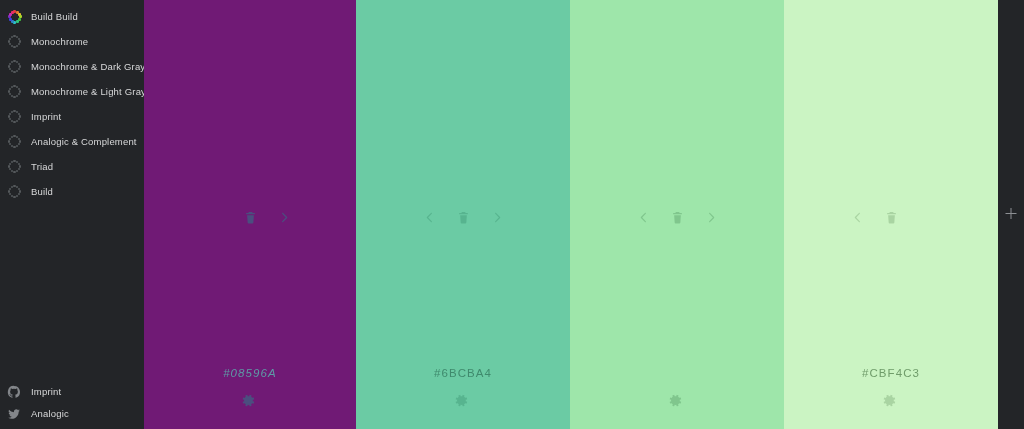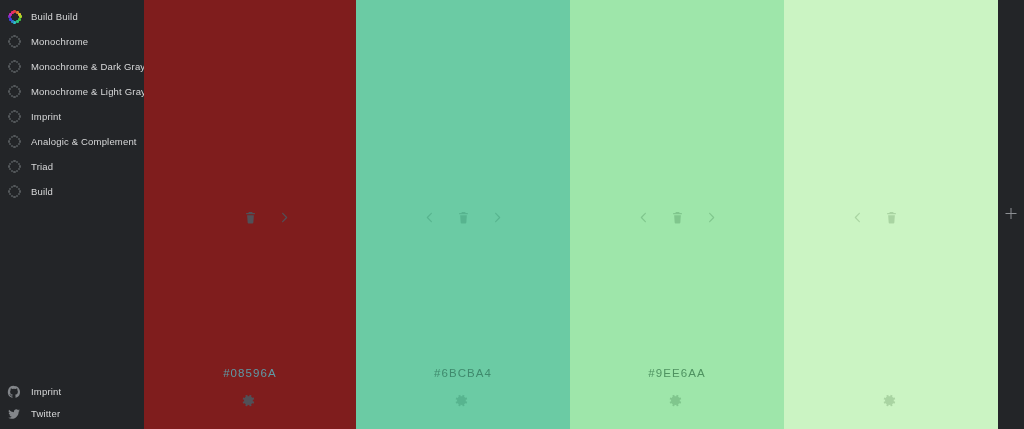--- a/index.html
+++ b/index.html
@@ -141,27 +141,27 @@
         <div class="nav-item nav-item-bottom">
           <span class="nav-ico"><svg viewBox="0 0 24 24" width="14" height="14" style="fill: rgb(131, 134, 138);">
               <path d="M12 1.5A10.5 10.5 0 0 0 8.68 22c.52.1.71-.23.71-.5v-1.9c-2.9.63-3.52-1.4-3.52-1.4-.48-1.2-1.16-1.53-1.16-1.53-.95-.65.07-.63.07-.63 1.05.07 1.6 1.08 1.6 1.08.93 1.6 2.45 1.14 3.05.87.1-.68.37-1.14.66-1.4-2.31-.26-4.74-1.16-4.74-5.15 0-1.14.4-2.07 1.07-2.8-.11-.26-.47-1.32.1-2.75 0 0 .87-.28 2.86 1.07a9.9 9.9 0 0 1 5.21 0c1.99-1.35 2.86-1.07 2.86-1.07.57 1.43.21 2.49.1 2.75.67.73 1.07 1.66 1.07 2.8 0 4-2.43 4.88-4.75 5.14.38.33.71.96.71 1.94v2.88c0 .28.19.61.72.5A10.5 10.5 0 0 0 12 1.5z"></path>
             </svg></span>
           <span class="nav-label">Imprint</span>
         </div>
         <div class="nav-item nav-item-bottom">
           <span class="nav-ico"><svg viewBox="0 0 24 24" width="14" height="14" style="fill: rgb(131, 134, 138);">
               <path d="M22 5.9c-.73.33-1.52.55-2.35.65a4.1 4.1 0 0 0 1.8-2.26c-.79.47-1.67.81-2.6 1a4.09 4.09 0 0 0-7.07 2.8c0 .32.04.63.1.93A11.6 11.6 0 0 1 3.4 4.73a4.09 4.09 0 0 0 1.27 5.46 4.05 4.05 0 0 1-1.85-.51v.05a4.1 4.1 0 0 0 3.28 4.01c-.33.1-.69.14-1.05.14-.26 0-.51-.02-.76-.07a4.1 4.1 0 0 0 3.82 2.84A8.22 8.22 0 0 1 2 18.4a11.58 11.58 0 0 0 6.29 1.84c7.55 0 11.67-6.25 11.67-11.67l-.01-.53A8.28 8.28 0 0 0 22 5.9z"></path>
             </svg></span>
-          <span class="nav-label">Twitter</span>
+          <span class="nav-label">Analogic</span>
         </div>
       </div>
   </nav>
 
   <div id="columns">
-      <div class="swatch" style="background: #7f1d1d; width: 212px; flex: 0 0 212px;">
+      <div class="swatch" style="background: #701a75; width: 212px; flex: 0 0 212px; font-style: italic;">
         <div class="ctrl-row">
           <span class="ctrl spacer">
             <svg viewBox="0 0 24 24" width="13" height="13" style="fill: rgb(45, 122, 136); color: rgb(45, 122, 136);">
               <path d="M15.4 4.2 8 12l7.4 7.8" fill="none" stroke="currentColor" stroke-width="2.1" stroke-linecap="round" stroke-linejoin="round"></path>
             </svg>
           </span>
           <span class="ctrl">
             <svg viewBox="0 0 24 24" width="13" height="13" style="fill: rgb(45, 122, 136); color: rgb(45, 122, 136);">
               <path d="M9 2h6l1 1.5h4V6H4V3.5h4L9 2zm-3.2 6h12.4l-.95 13.1A1.9 1.9 0 0 1 15.35 23h-6.7a1.9 1.9 0 0 1-1.9-1.9L5.8 8z"></path>
             </svg>
@@ -213,21 +213,20 @@
             <svg viewBox="0 0 24 24" width="13" height="13" style="fill: rgb(104, 173, 118); color: rgb(104, 173, 118);">
               <path d="M9 2h6l1 1.5h4V6H4V3.5h4L9 2zm-3.2 6h12.4l-.95 13.1A1.9 1.9 0 0 1 15.35 23h-6.7a1.9 1.9 0 0 1-1.9-1.9L5.8 8z"></path>
             </svg>
           </span>
           <span class="ctrl">
             <svg viewBox="0 0 24 24" width="13" height="13" style="fill: rgb(104, 173, 118); color: rgb(104, 173, 118);">
               <path d="M8.6 4.2 16 12l-7.4 7.8" fill="none" stroke="currentColor" stroke-width="2.1" stroke-linecap="round" stroke-linejoin="round"></path>
             </svg>
           </span>
         </div>
-        <div class="hexlabel" style="color: rgb(78, 146, 96);">#9EE6AA</div>
         <span class="gear-btn"><svg viewBox="0 0 24 24" width="15" height="15" style="fill: rgb(104, 173, 118);">
             <path d="M12 8.4a3.6 3.6 0 1 0 0 7.2 3.6 3.6 0 0 0 0-7.2zm0 5.6a2 2 0 1 1 0-4 2 2 0 0 1 0 4z"></path>
             <path d="M20.4 13.6l-1.6-.3a6.9 6.9 0 0 0 0-2.6l1.6-.3a.8.8 0 0 0 .6-1l-.5-1.7a.8.8 0 0 0-1-.5l-1.5.5a7 7 0 0 0-1.8-1.8l.5-1.5a.8.8 0 0 0-.5-1L14.5 3a.8.8 0 0 0-1 .6l-.3 1.6a6.9 6.9 0 0 0-2.6 0L10.3 3.6a.8.8 0 0 0-1-.6L7.6 3.5a.8.8 0 0 0-.5 1l.5 1.5a7 7 0 0 0-1.8 1.8l-1.5-.5a.8.8 0 0 0-1 .5L2.8 9.5a.8.8 0 0 0 .6 1l1.6.3a6.9 6.9 0 0 0 0 2.6l-1.6.3a.8.8 0 0 0-.6 1l.5 1.7a.8.8 0 0 0 1 .5l1.5-.5a7 7 0 0 0 1.8 1.8l-.5 1.5a.8.8 0 0 0 .5 1l1.7.5a.8.8 0 0 0 1-.6l.3-1.6a6.9 6.9 0 0 0 2.6 0l.3 1.6a.8.8 0 0 0 1 .6l1.7-.5a.8.8 0 0 0 .5-1l-.5-1.5a7 7 0 0 0 1.8-1.8l1.5.5a.8.8 0 0 0 1-.5l.5-1.7a.8.8 0 0 0-.6-1z"></path>
           </svg></span>
       </div>
       <div class="swatch" style="background: rgb(203, 244, 195); width: 214px; flex: 0 0 214px;">
         <div class="ctrl-row">
           <span class="ctrl">
             <svg viewBox="0 0 24 24" width="13" height="13" style="fill: rgb(143, 187, 136); color: rgb(143, 187, 136);">
               <path d="M15.4 4.2 8 12l7.4 7.8" fill="none" stroke="currentColor" stroke-width="2.1" stroke-linecap="round" stroke-linejoin="round"></path>
@@ -237,20 +236,21 @@
             <svg viewBox="0 0 24 24" width="13" height="13" style="fill: rgb(143, 187, 136); color: rgb(143, 187, 136);">
               <path d="M9 2h6l1 1.5h4V6H4V3.5h4L9 2zm-3.2 6h12.4l-.95 13.1A1.9 1.9 0 0 1 15.35 23h-6.7a1.9 1.9 0 0 1-1.9-1.9L5.8 8z"></path>
             </svg>
           </span>
           <span class="ctrl spacer">
             <svg viewBox="0 0 24 24" width="13" height="13" style="fill: rgb(143, 187, 136); color: rgb(143, 187, 136);">
               <path d="M8.6 4.2 16 12l-7.4 7.8" fill="none" stroke="currentColor" stroke-width="2.1" stroke-linecap="round" stroke-linejoin="round"></path>
             </svg>
           </span>
         </div>
+        <div class="hexlabel" style="color: rgb(111, 156, 106);">#CBF4C3</div>
         <span class="gear-btn"><svg viewBox="0 0 24 24" width="15" height="15" style="fill: rgb(143, 187, 136);">
             <path d="M12 8.4a3.6 3.6 0 1 0 0 7.2 3.6 3.6 0 0 0 0-7.2zm0 5.6a2 2 0 1 1 0-4 2 2 0 0 1 0 4z"></path>
             <path d="M20.4 13.6l-1.6-.3a6.9 6.9 0 0 0 0-2.6l1.6-.3a.8.8 0 0 0 .6-1l-.5-1.7a.8.8 0 0 0-1-.5l-1.5.5a7 7 0 0 0-1.8-1.8l.5-1.5a.8.8 0 0 0-.5-1L14.5 3a.8.8 0 0 0-1 .6l-.3 1.6a6.9 6.9 0 0 0-2.6 0L10.3 3.6a.8.8 0 0 0-1-.6L7.6 3.5a.8.8 0 0 0-.5 1l.5 1.5a7 7 0 0 0-1.8 1.8l-1.5-.5a.8.8 0 0 0-1 .5L2.8 9.5a.8.8 0 0 0 .6 1l1.6.3a6.9 6.9 0 0 0 0 2.6l-1.6.3a.8.8 0 0 0-.6 1l.5 1.7a.8.8 0 0 0 1 .5l1.5-.5a7 7 0 0 0 1.8 1.8l-.5 1.5a.8.8 0 0 0 .5 1l1.7.5a.8.8 0 0 0 1-.6l.3-1.6a6.9 6.9 0 0 0 2.6 0l.3 1.6a.8.8 0 0 0 1 .6l1.7-.5a.8.8 0 0 0 .5-1l-.5-1.5a7 7 0 0 0 1.8-1.8l1.5.5a.8.8 0 0 0 1-.5l.5-1.7a.8.8 0 0 0-.6-1z"></path>
           </svg></span>
       </div>
     </div>
 
   <div id="rail">
     <span class="plus"></span>
   </div>

